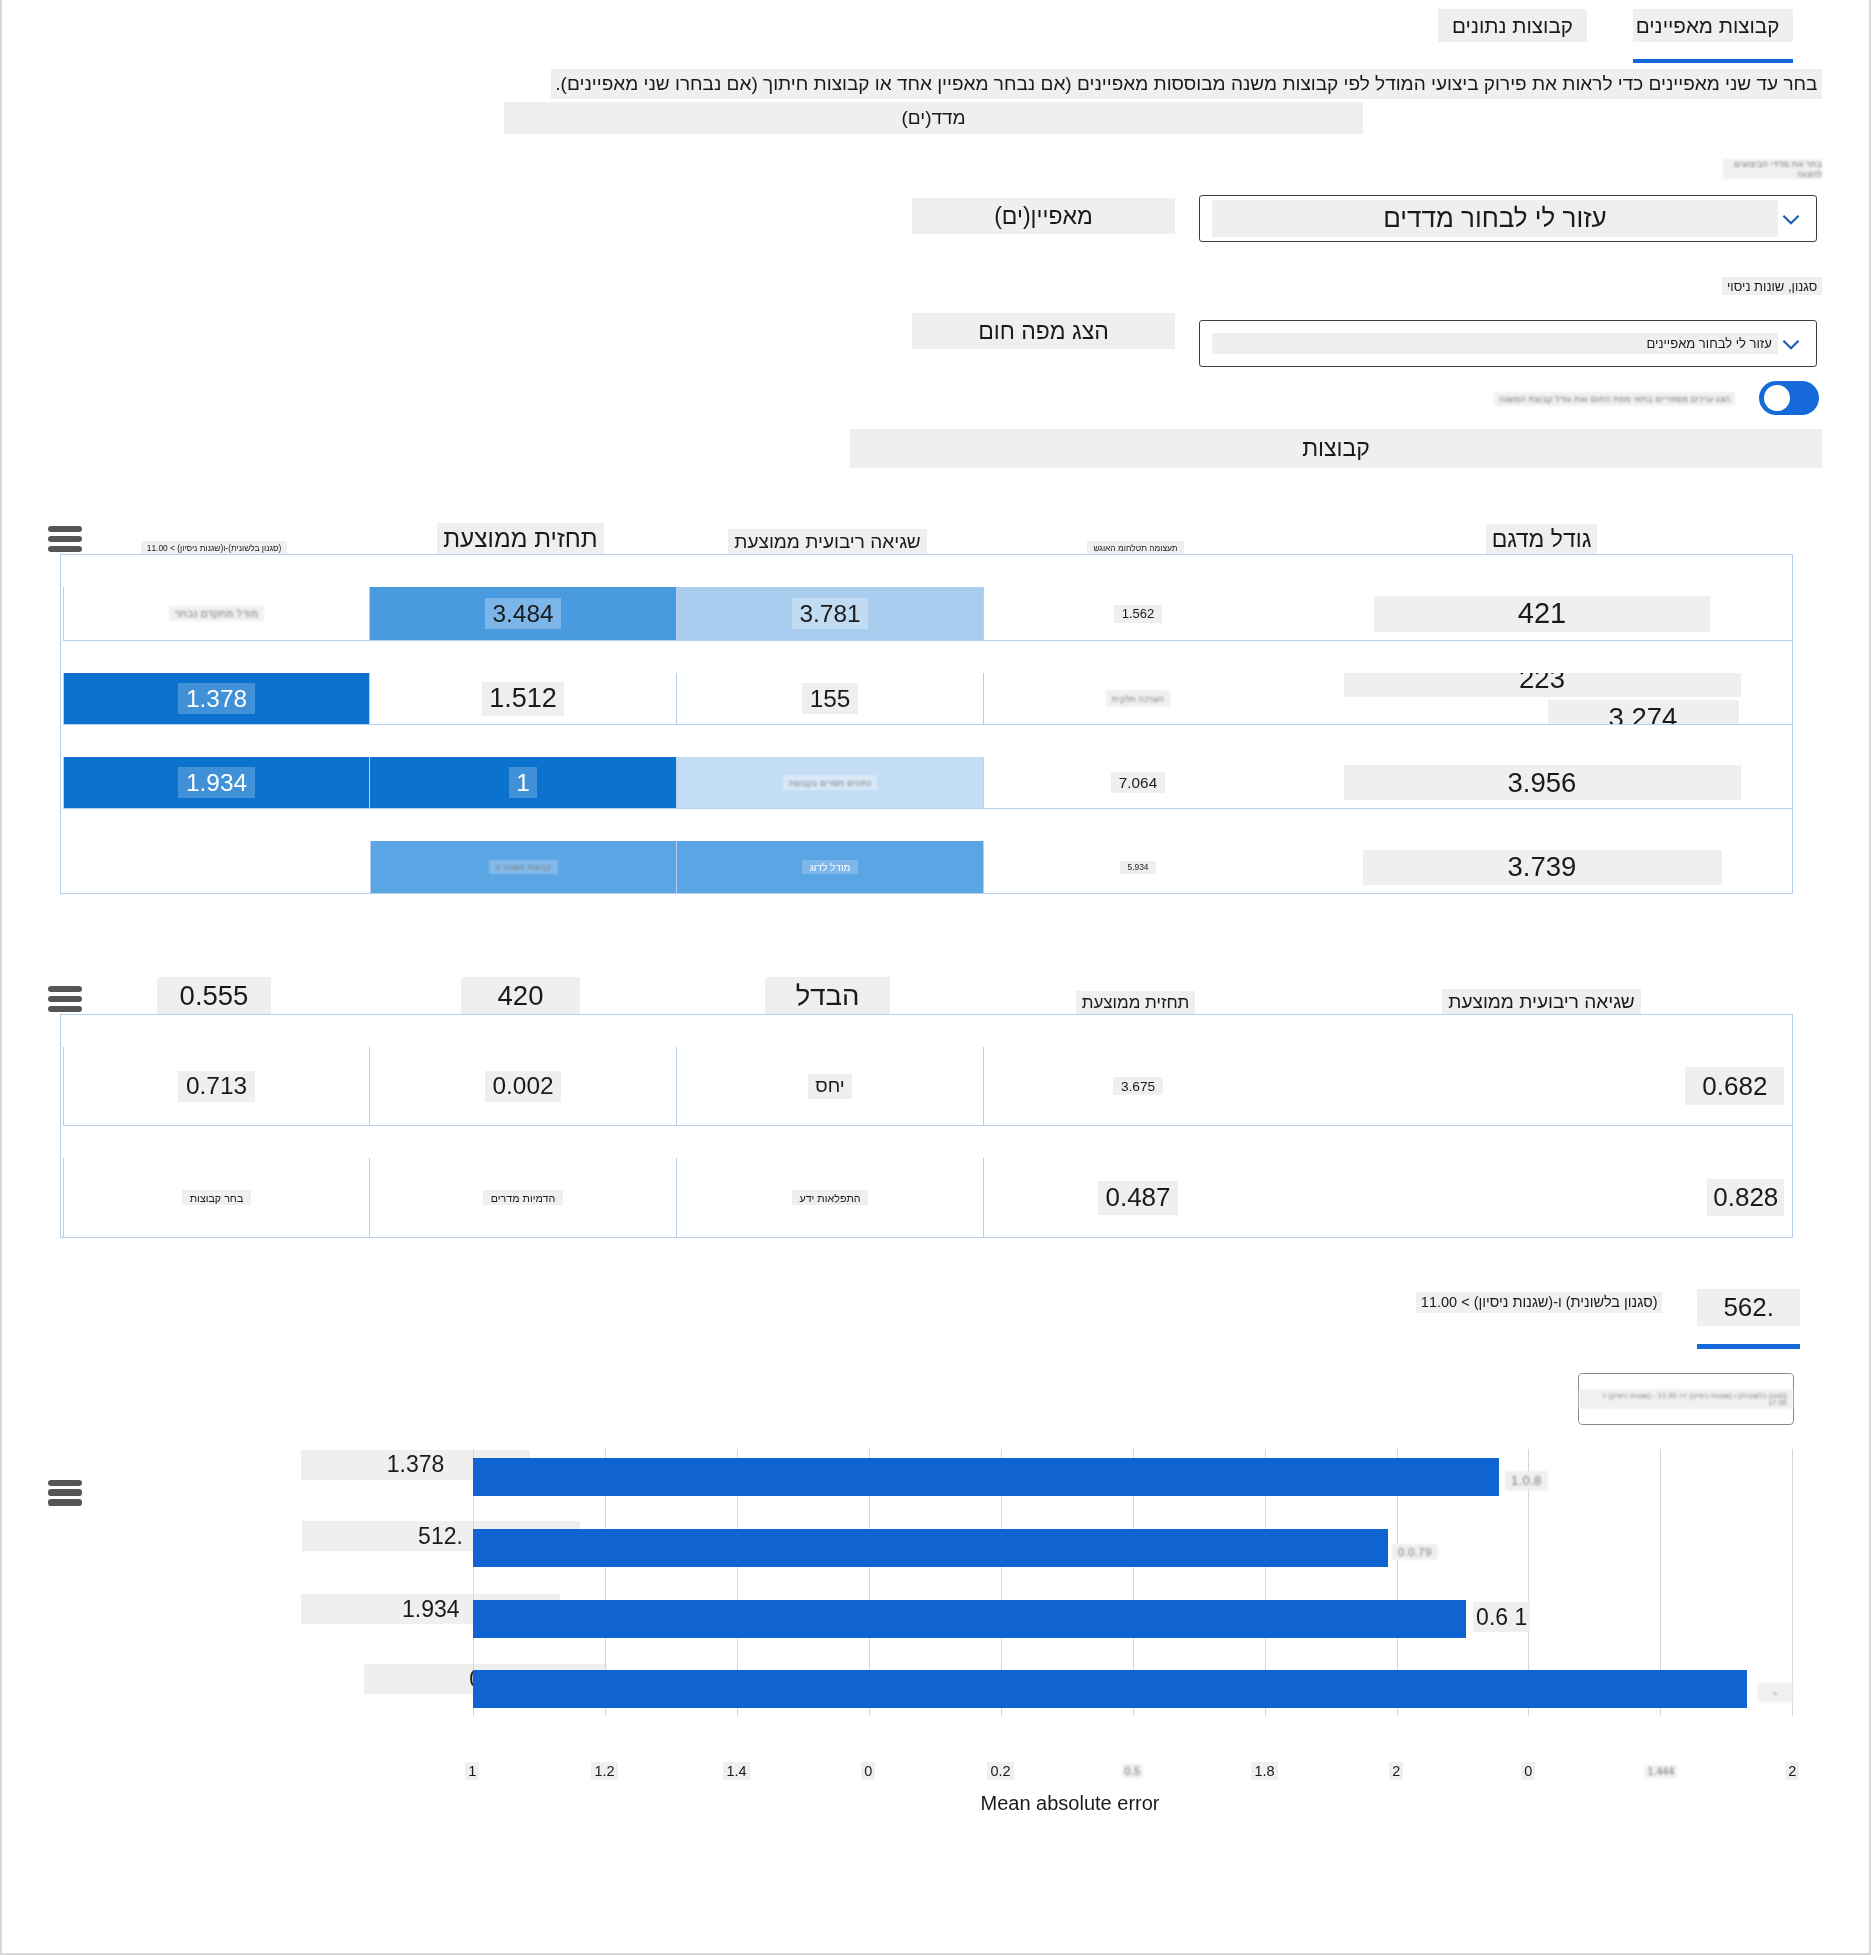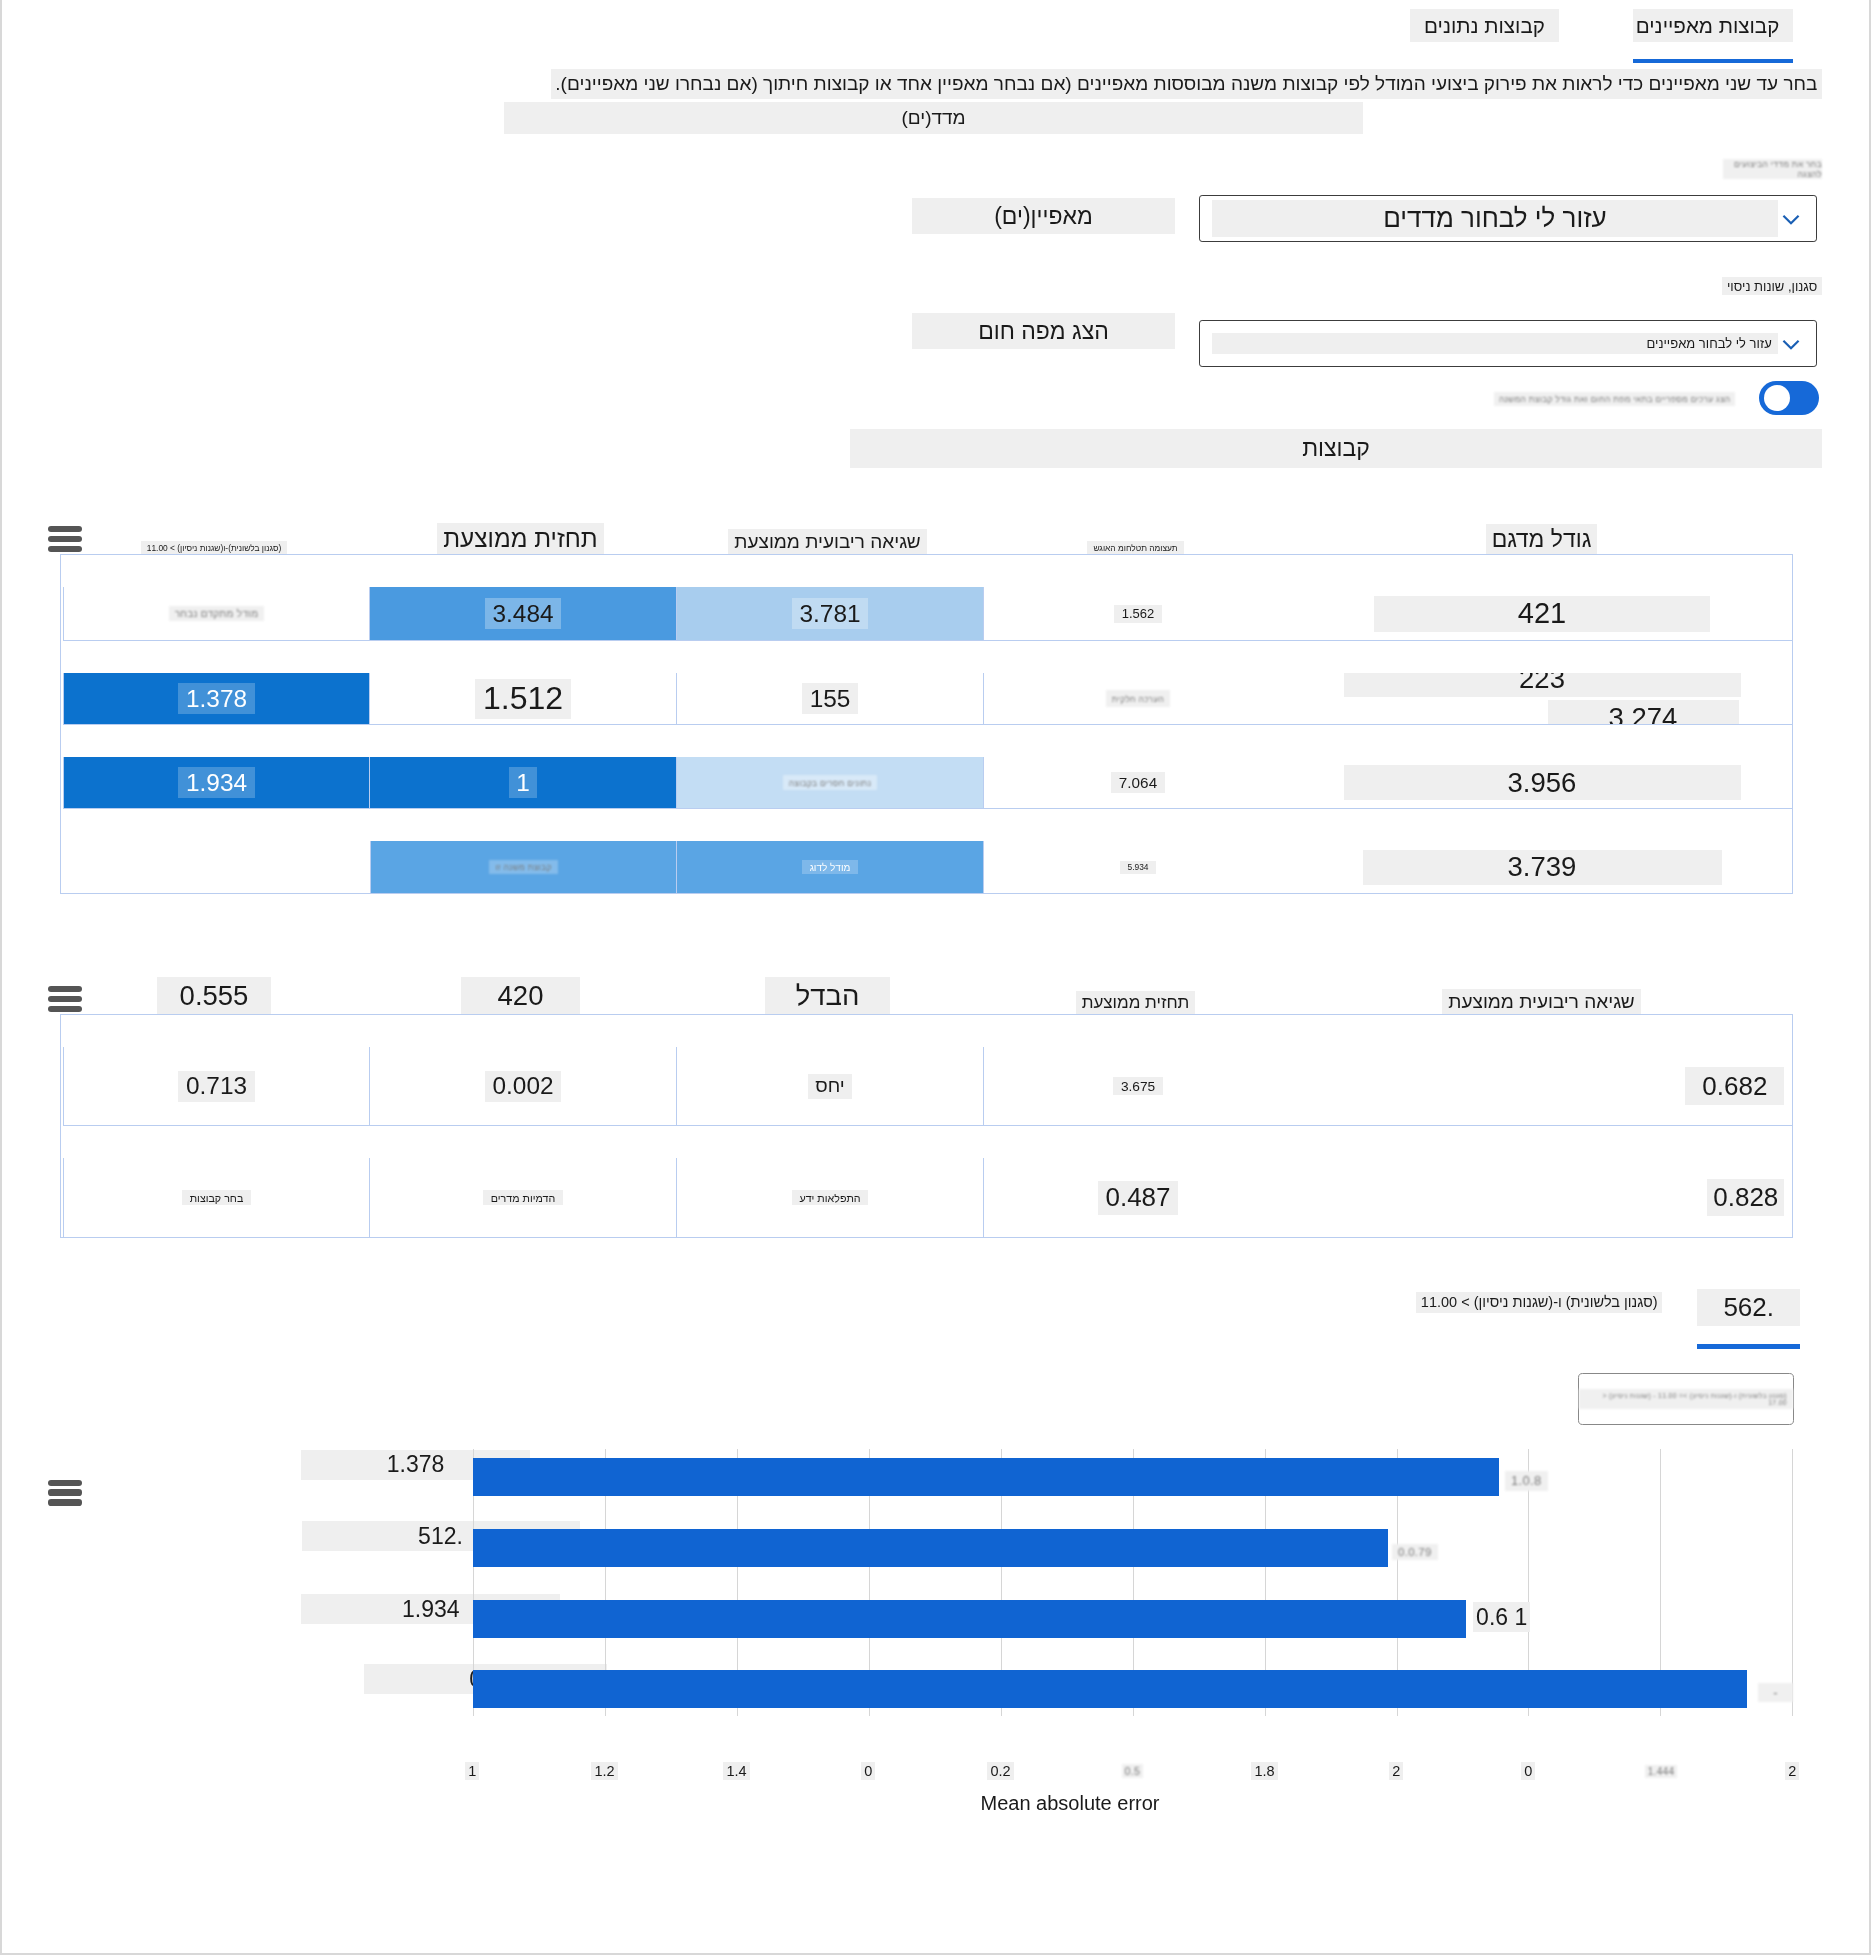--- a/index.html
+++ b/index.html
@@ -39,21 +39,21 @@
     align-items: flex-start;
   }
   .tab {
     font-size: 20.6px;
     padding: 4.6px 13.7px;
     background: #efefef;
     cursor: pointer;
     white-space: nowrap;
     text-align: center;
   }
-  .tab.active-wrap { display: flex; flex-direction: column; align-items: stretch; gap: 0; background: transparent; padding: 0; margin-left: 28px;}
+  .tab.active-wrap { display: flex; flex-direction: column; align-items: stretch; gap: 0; background: transparent; padding: 0;}
   .tab.active-wrap .tab-label { background: #efefef; padding: 4.6px 13.7px; font-size: 20.6px; }
   .tab-underline { height: 3.8px; background: #1669d8; margin-top: 17px; }
 
   
   .desc {
     position: absolute; top: 69px; right: 47px; left: 43px;
     text-align: right;
     font-size: 19px;
     line-height: 1.35;
   }
@@ -305,21 +305,21 @@
           <span class="hl" style="font-size:27.5px; width:397px; text-align:center;">223</span>
           <span class="hl" style="font-size:27.5px; width:191px; text-align:center; margin-right:-202px;">3.274</span>
         </div>
         <div class="cell" style="width:309px; background:#ffffff;">
           <span class="blur" style="font-size:8.4px; padding:3.1px 6.1px;">הערכה חלקית</span>
         </div>
         <div class="cell" style="width:307px; background:#ffffff;">
           <span class="hl" style="font-size:24.4px;">155</span>
         </div>
         <div class="cell" style="width:307px; background:#ffffff;">
-          <span class="hl" style="font-size:32px;">1.512</span>
+          <span class="hl" style="font-size:27px;">1.512</span>
         </div>
         <div class="cell white-text" style="width:306px; background:#0c72ce;">
           <span class="hl" style="font-size:24.4px;">1.378</span>
         </div>
       </div>
 
       <div class="row" style="height:84px;">
         <div class="cell" style="width:500px; background:#ffffff;">
           <span class="hl" style="font-size:27.5px; width:397px;">3.956</span>
         </div>

